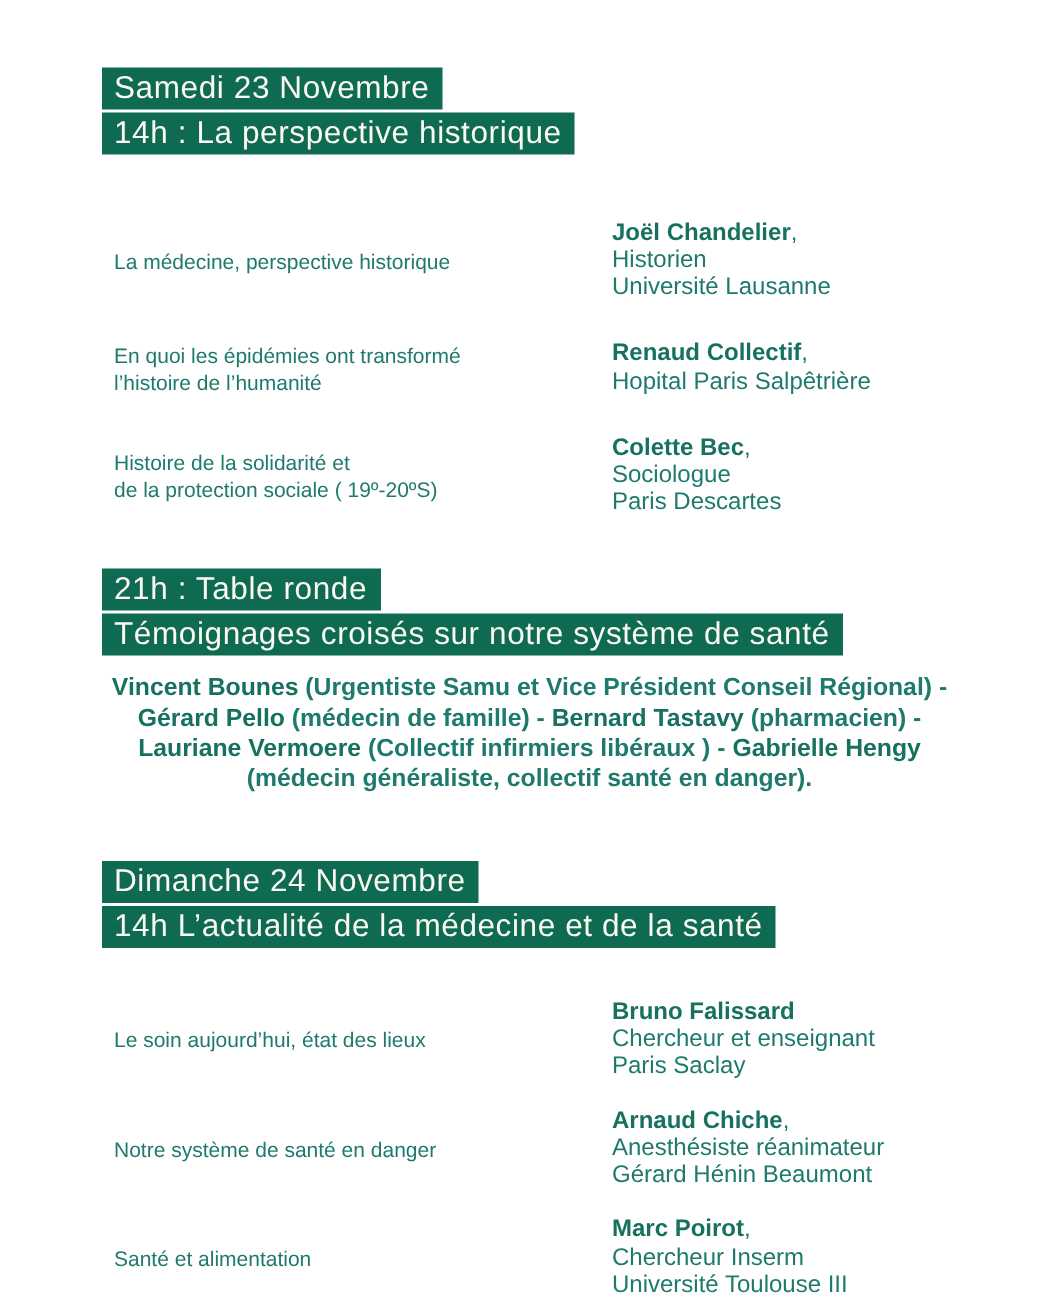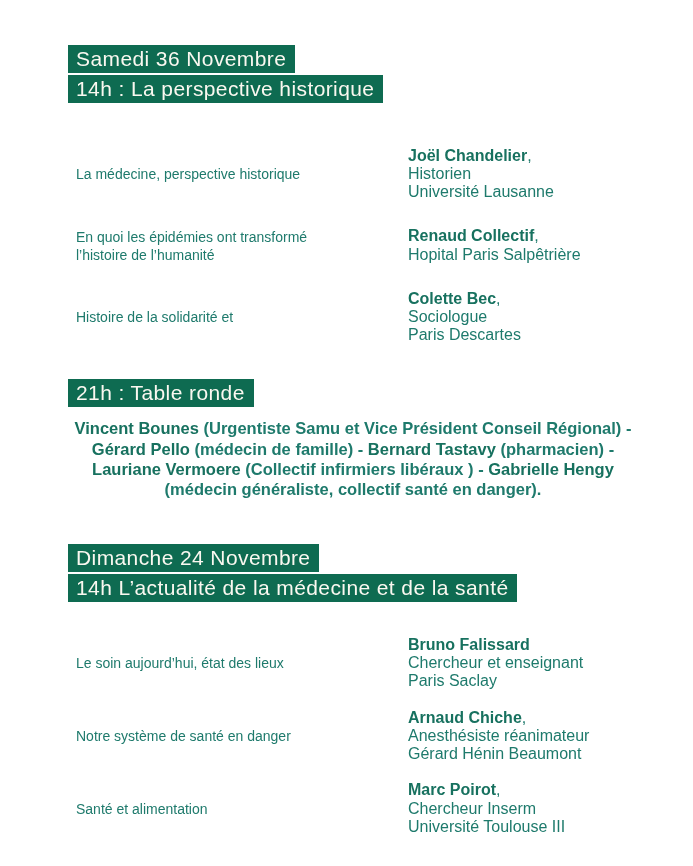--- a/index.html
+++ b/index.html
@@ -60,21 +60,21 @@
   .b{font-weight:bold;color:var(--teal-bold);}
   .r{font-weight:bold;}
 </style>
 </head>
 <body>
 
 <div class="page">
 
   <section class="session s1">
     <div class="barline">
-      <span class="bar">Samedi 36 Novembre</span>
+      <span class="bar">Samedi 23 Novembre</span>
     </div>
     <div class="barline">
       <span class="bar">14h : La perspective historique</span>
     </div>
 
     <div class="items">
 
       <div class="item">
         <div class="topic">
           <div>La médecine, perspective historique</div>
@@ -94,34 +94,38 @@
         </div>
         <div class="speaker">
           <div><span class="sname">Renaud Collectif</span><span>,</span></div>
           <div>Hopital Paris Salpêtrière</div>
         </div>
       </div>
 
       <div class="item">
         <div class="topic">
           <div>Histoire de la solidarité et</div>
+          <div>de la protection sociale ( 19º-20ºS)</div>
         </div>
         <div class="speaker">
           <div><span class="sname">Colette Bec</span><span>,</span></div>
           <div>Sociologue</div>
           <div>Paris Descartes</div>
         </div>
       </div>
 
     </div>
   </section>
 
   <section class="session s2">
     <div class="barline">
       <span class="bar">21h : Table ronde</span>
+    </div>
+    <div class="barline">
+      <span class="bar">Témoignages croisés sur notre système de santé</span>
     </div>
 
     <p class="roundtable"><span class="b">Vincent Bounes</span><span class="r"> (Urgentiste Samu  et Vice Président Conseil Régional) - </span><span class="b">Gérard Pello</span><span class="r"> (médecin de famille) - </span><span class="b">Bernard Tastavy</span><span class="r"> (pharmacien) - </span><span class="b">Lauriane Vermoere</span><span class="r"> (Collectif infirmiers libéraux ) - </span><span class="b">Gabrielle Hengy</span><span class="r"> (médecin généraliste, collectif santé en danger).</span></p>
   </section>
 
   <section class="session s3">
     <div class="barline">
       <span class="bar">Dimanche 24 Novembre</span>
     </div>
     <div class="barline">

